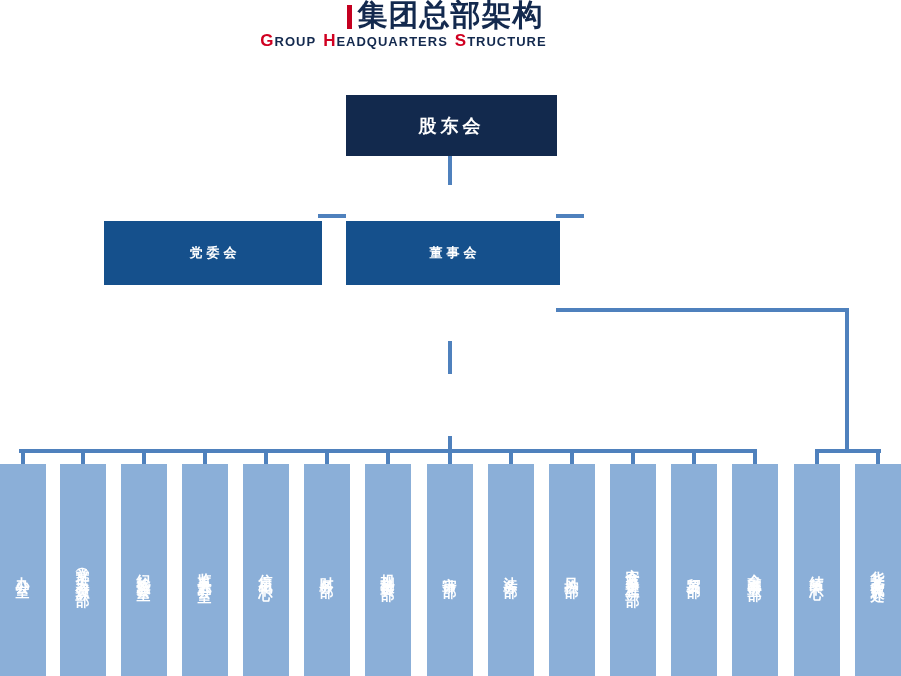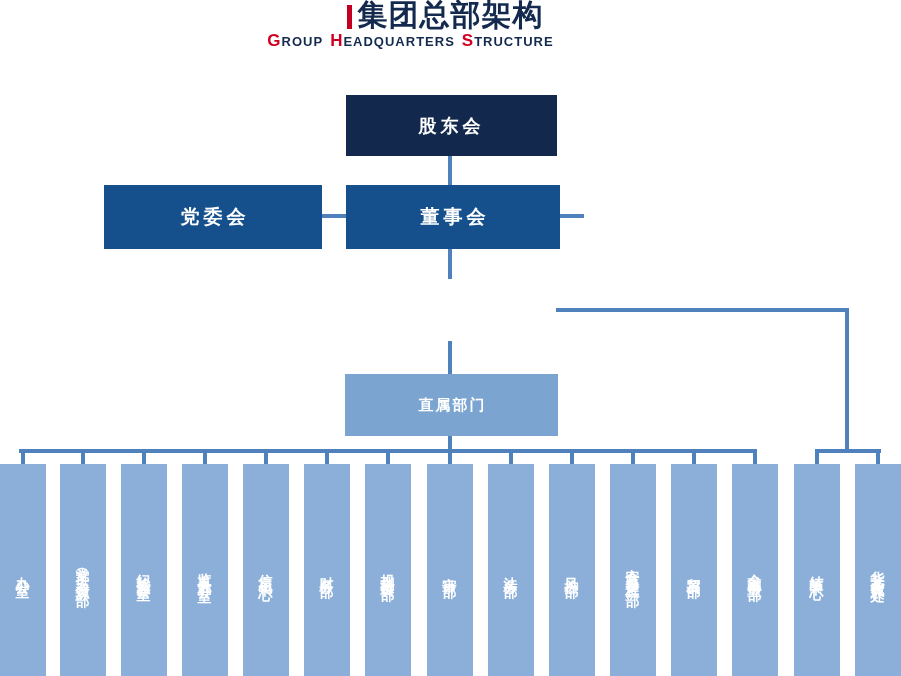--- a/index.html
+++ b/index.html
@@ -7,32 +7,32 @@
     position:relative;width:901px;height:676px;background:#ffffff;overflow:hidden;
     font-family:Liberation Sans, sans-serif;
   }
   
   .page-title{
     position:absolute;left:0;top:-2px;width:901px;margin:0;text-align:center;
     font-size:30px;font-weight:bold;color:#13294E;letter-spacing:1px;line-height:34px;
   }
   .title-accent{position:absolute;left:347px;top:5px;width:5px;height:24px;background:#C40020;}
   .subtitle{
-    position:absolute;left:7px;top:30px;width:807px;text-align:center;
+    position:absolute;left:0;top:30px;width:807px;text-align:center;
     font-weight:bold;color:#13294E;font-size:13px;letter-spacing:1px;line-height:22px;
   }
   .subtitle .ini{color:#D00021;font-size:17px;}
   .subtitle .sp{margin-right:7px;}
   
   .box{
     position:absolute;display:flex;align-items:center;justify-content:center;
     color:#ffffff;font-weight:bold;text-align:center;
   }
   .lv1{background:#12294D;font-size:18px;letter-spacing:4px;}
-  .lv2{background:#15508C;font-size:19px;letter-spacing:4px;padding-left:4px;}
+  .lv2{background:#15508C;font-size:13px;letter-spacing:4px;padding-left:4px;margin-top:36px;}
   .lv3{background:#3A70AC;font-size:15px;letter-spacing:2px;padding-left:2px;}
   .lv4{background:#7BA4D1;font-size:15px;letter-spacing:2px;padding-left:2px;}
   .dept{
     position:absolute;top:464px;width:46px;height:213px;background:#8BAFD8;
     display:flex;align-items:center;justify-content:center;color:#ffffff;font-weight:bold;
   }
   .dept .vtext{
     writing-mode:vertical-rl;text-orientation:mixed;
     font-size:14px;letter-spacing:3px;line-height:1;white-space:nowrap;
   }
@@ -70,21 +70,20 @@
   <div class="cn" style="left:753px;top:449px;width:4px;height:16px;"></div>
   <div class="cn" style="left:556px;top:308px;width:293px;height:4px;"></div>
   <div class="cn" style="left:845px;top:308px;width:4px;height:145px;"></div>
   <div class="cn" style="left:815px;top:449px;width:66px;height:4px;"></div>
   <div class="cn" style="left:815px;top:449px;width:4px;height:16px;"></div>
   <div class="cn" style="left:876px;top:449px;width:4px;height:16px;"></div>
 
   <div class="box lv1" style="left:346px;top:95px;width:211px;height:61px;">股东会</div>
   <div class="box lv2" style="left:104px;top:185px;width:214px;height:64px;">党委会</div>
   <div class="box lv2" style="left:346px;top:185px;width:210px;height:64px;">董事会</div>
-  <div class="box lv4" style="left:345px;top:374px;width:211px;height:62px;">直属部门</div>
 
   <div class="dept" style="left:0px;">
       <span class="vtext">办公室</span>
     </div>
   <div class="dept" style="left:60px;">
       <span class="vtext">党群（人力资源）部</span>
     </div>
   <div class="dept" style="left:121px;">
       <span class="vtext">纪检监察室</span>
     </div>

